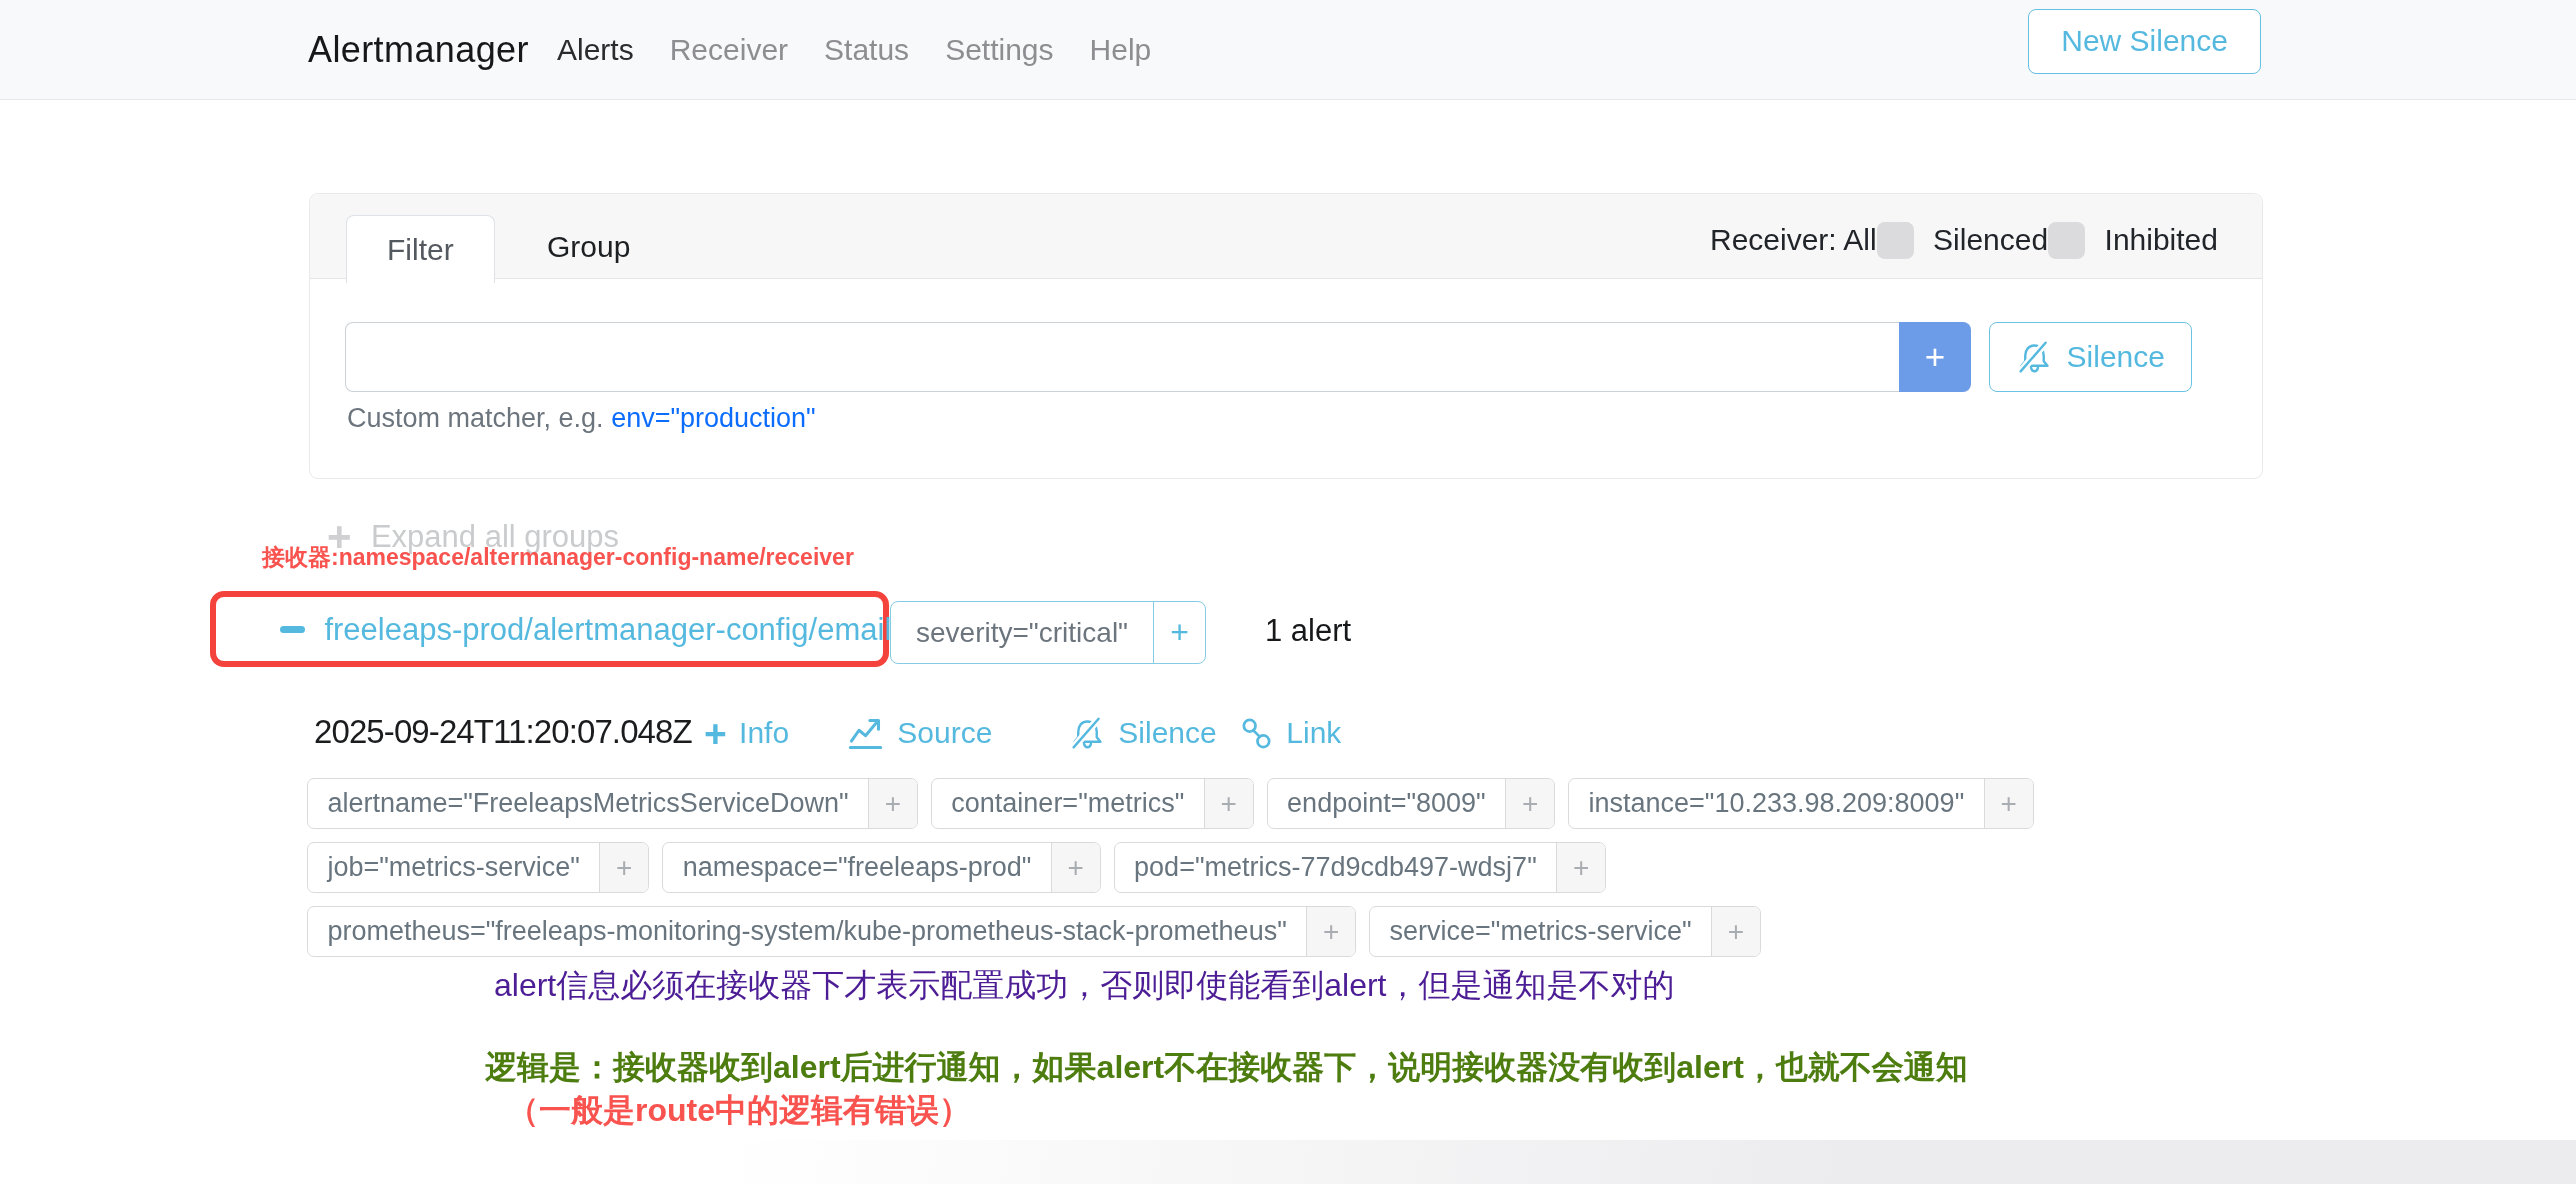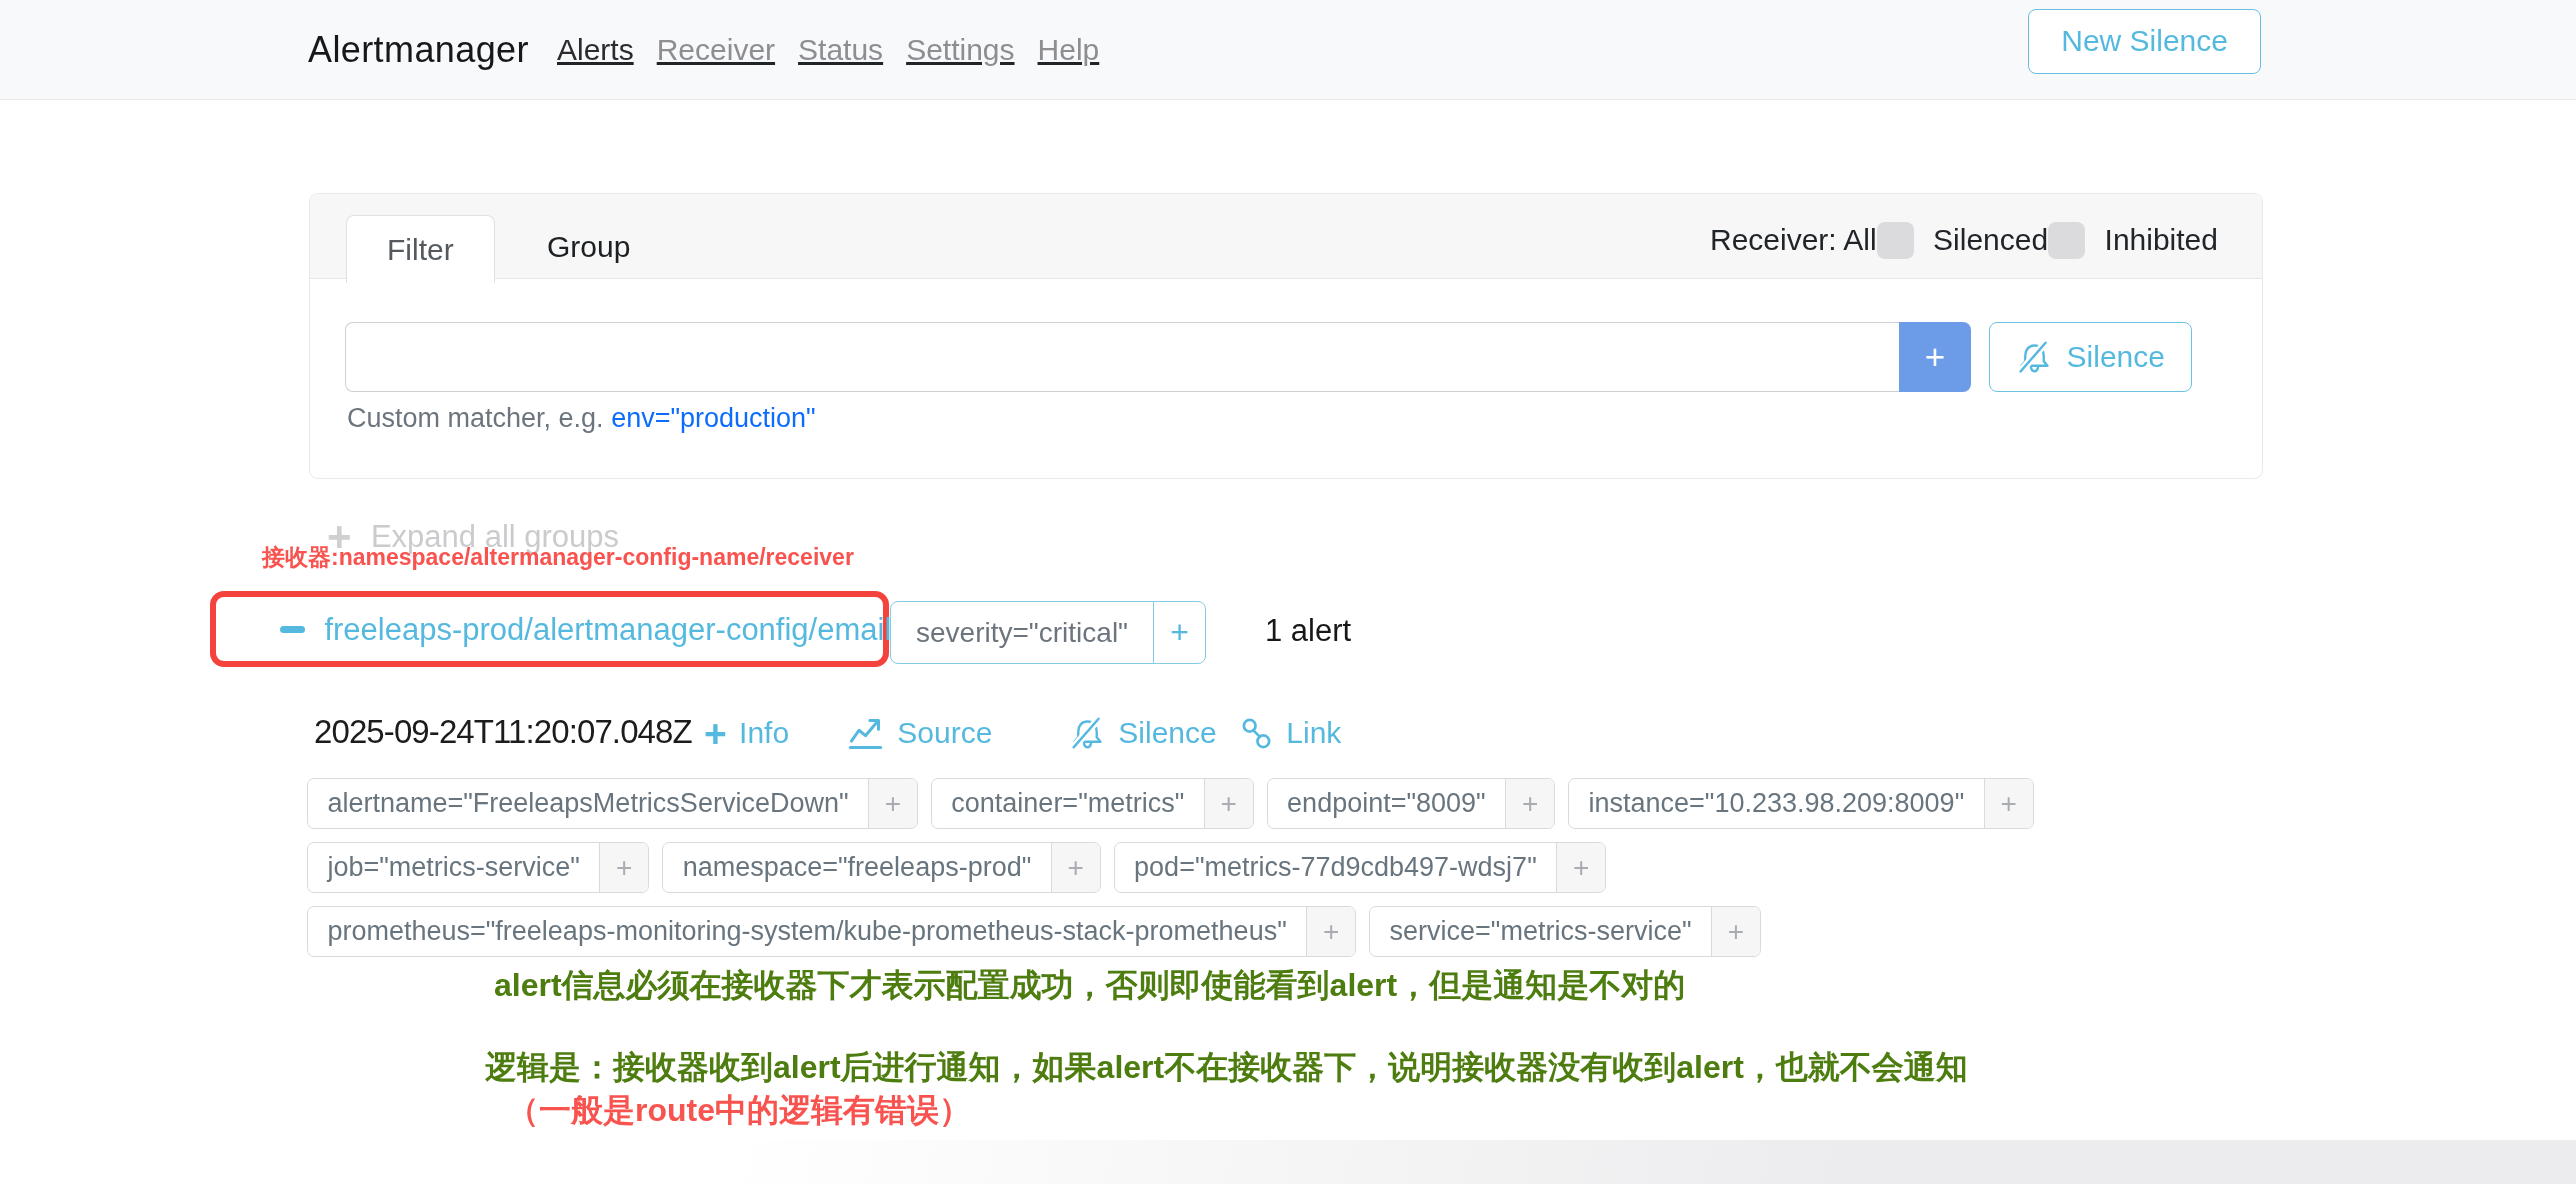--- a/index.html
+++ b/index.html
@@ -3,21 +3,21 @@
 <meta charset="utf-8">
 <style>
   html,body{margin:0;padding:0;background:#fff;}
   #screen{
     position:relative;width:2576px;height:1184px;overflow:hidden;background:#ffffff;
     font-family:"Liberation Sans","DejaVu Sans",sans-serif;color:#212529;
   }
   
   .navbar{position:absolute;left:0;top:0;width:2576px;height:99px;background:#f8f9fa;border-bottom:1.8px solid #e8e8e9;display:flex;align-items:center;}
   .brand{position:absolute;left:308px;font-size:36px;font-weight:500;color:#17181a;letter-spacing:0.4px;}
-  .navlinks{position:absolute;left:557px;display:flex;gap:23px;text-decoration:underline;}
+  .navlinks{position:absolute;left:557px;display:flex;gap:36px;}
   .navlink{font-size:30px;color:#8d8d92;cursor:pointer;}
   .navlink.active{color:#2c2c30;}
   .btn-new-silence{position:absolute;right:315px;top:8.8px;height:63px;padding:0 32px;background:#fff;border:1.8px solid #64bfe3;border-radius:8px;color:#55b9df;font-size:30px;display:flex;align-items:center;cursor:pointer;}
   
   .card{position:absolute;left:309px;top:193px;width:1952px;height:284px;background:#fff;border:1.8px solid #e9e9ea;border-radius:8.8px;}
   .card-header{position:absolute;left:0;top:0;right:0;height:84px;background:#f7f7f8;border-bottom:1.8px solid #e6e6e7;border-radius:8.8px 8.8px 0 0;}
   .tab{position:absolute;display:flex;align-items:center;justify-content:center;font-size:30px;cursor:pointer;margin-left:8px;}
   .tab-filter{left:28px;top:21px;height:67px;padding:0 40px;background:#fff;border:1.8px solid #dee2e6;border-bottom:none;border-radius:8px 8px 0 0;color:#54595f;z-index:2;}
   .tab-group{left:194px;top:21px;height:63px;padding:0 35px;color:#1d2023;}
   .header-right{position:absolute;right:44px;top:25px;height:42px;display:flex;align-items:center;}
@@ -50,21 +50,21 @@
   .action{position:absolute;top:711px;height:44px;display:flex;align-items:center;gap:12.3px;color:#55b9df;font-size:30px;cursor:pointer;}
   .action .plus{font-size:39px;font-weight:700;line-height:39px;}
   .action svg{display:block;}
   
   .chips{position:absolute;left:307px;top:778px;width:1953px;display:flex;flex-direction:column;gap:13px;}
   .chip-row{display:flex;gap:13px;}
   .chip{display:flex;height:51px;border:1.8px solid #dadada;border-radius:7px;background:#fff;box-sizing:border-box;overflow:hidden;}
   .chip-text{display:flex;align-items:center;padding:0 19.4px;font-size:27px;color:#68757e;cursor:pointer;}
   .chip-add{display:flex;align-items:center;justify-content:center;width:48px;background:#f6f6f6;border-left:1.8px solid #dadada;color:#a9adb2;font-size:28px;cursor:pointer;}
   
-  .note1{position:absolute;left:494px;top:964px;font-size:32px;font-weight:700;color:#4d7c0f;}
+  .note1{position:absolute;left:494px;top:964px;font-size:32px;font-weight:400;color:#4c1d95;}
   .note2{position:absolute;left:485px;top:1046px;font-size:32px;font-weight:600;color:#4d7c0f;}
   .note3{position:absolute;left:507px;top:1089px;font-size:32px;font-weight:600;color:#f8534e;}
   
   .bottom-band{position:absolute;left:0;top:1140px;width:2576px;height:44px;background:linear-gradient(100deg,#ffffff 28%,#ececee 72%);}
 </style>
 </head>
 <body>
 
 <div id="screen">
 

